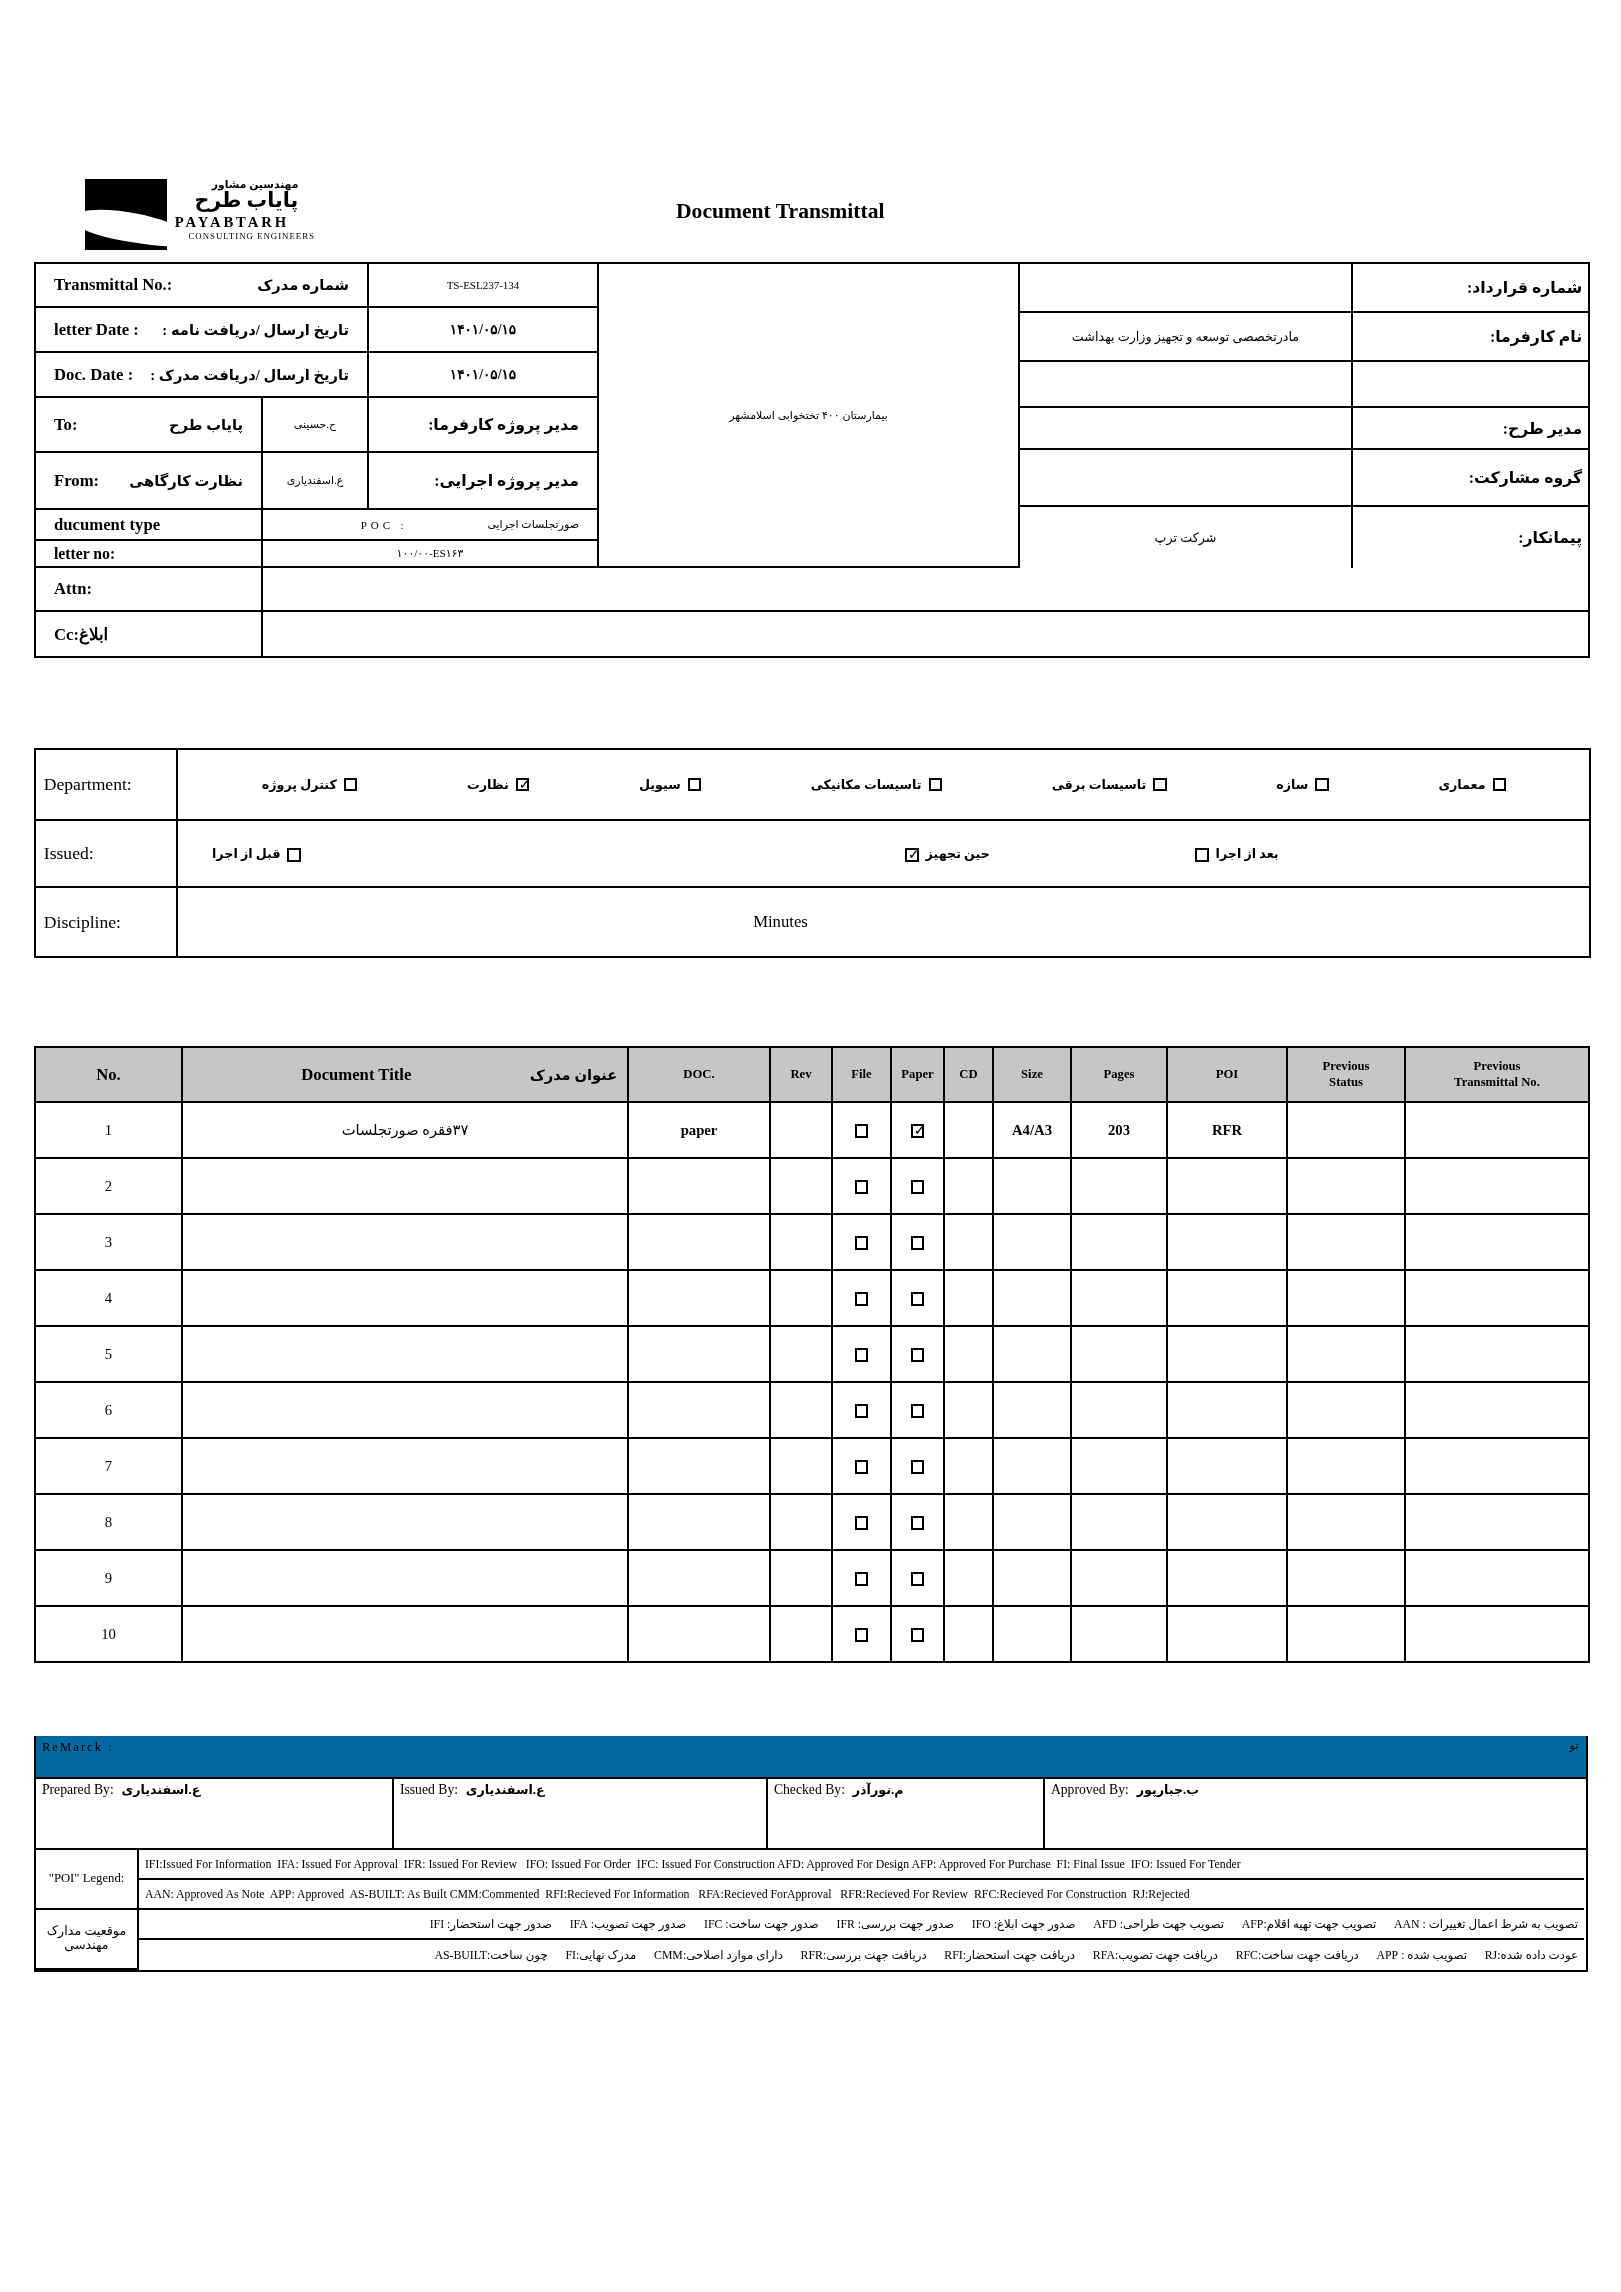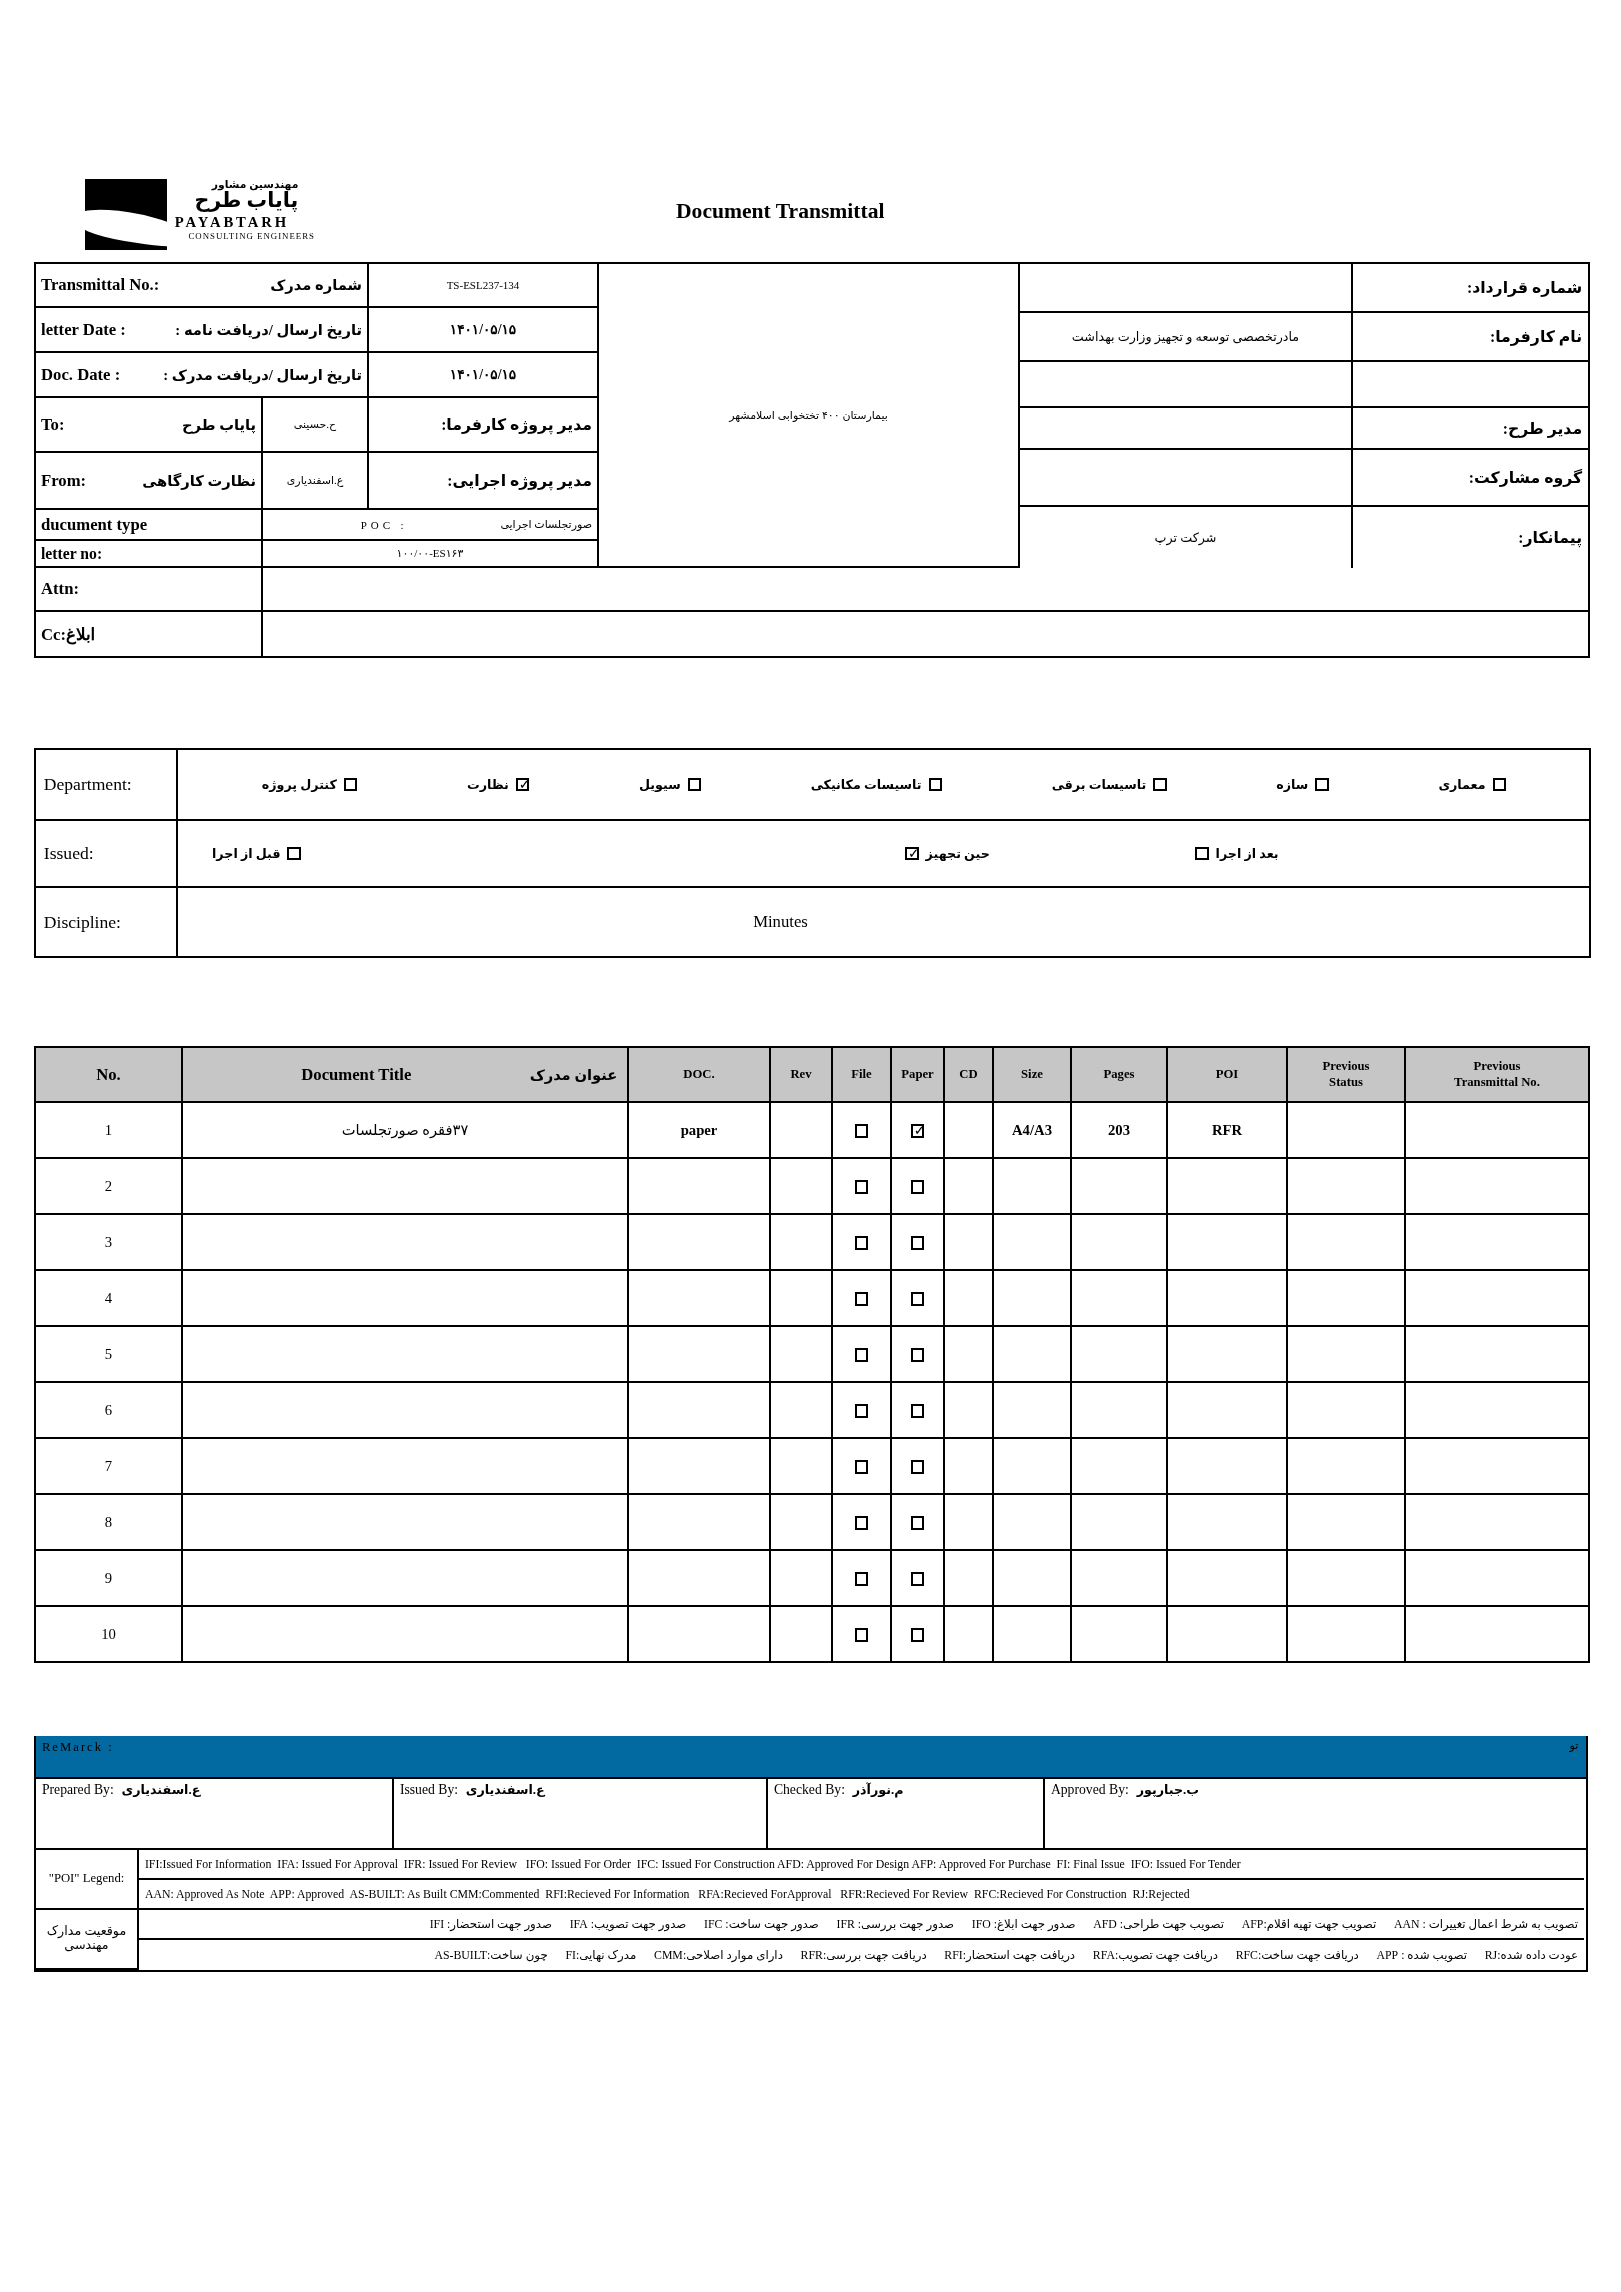--- a/index.html
+++ b/index.html
@@ -20,21 +20,21 @@
   .logo-en { font-size:14.7px; font-weight:bold; letter-spacing:2.9px; margin-top:2.9px; }
   .logo-en-sub { font-size:8.8px; letter-spacing:1px; margin-left:13.7px; margin-top:2px; }
 
   .doc-title { position:absolute; left:676px; top:199px; font-size:21.6px; font-weight:bold; }
 
   
   .hgrid { position:absolute; left:34px; top:262px; display:grid;
            grid-template-columns:227px 106px 230px 421px 333px 235px;
            grid-template-rows:44px 45px 45px 55px 57px 31px 27.4px 44px 44px;
            border:2.9px solid #000; background:#fff; }
-  .hc { border-right:2px solid #000; border-bottom:2px solid #000; display:flex; align-items:center; padding:2px 5px; overflow:hidden; }
+  .hc { border-right:2px solid #000; border-bottom:2px solid #000; display:flex; align-items:center; padding:2px 18px; overflow:hidden; }
   .hc.br0 { border-right:none; } .hc.bb0 { border-bottom:none; }
   .hc .lab-en { font-size:16.7px; font-weight:bold; }
   .hc .lab-fa { font-size:14.7px; font-weight:bold; }
   .spread { justify-content:space-between; }
   .center { justify-content:center; text-align:center; }
   .val { font-size:11px; }
   .valb { font-size:13.7px; font-weight:bold; }
   .role-cell { justify-content:flex-start; direction:rtl; font-size:15.7px; font-weight:bold; }
 
   .rgrid { display:grid; grid-template-columns:333px 235px; grid-template-rows:50px 49px 46px 42px 57px 61px; }
@@ -46,21 +46,21 @@
   
   .cgrid { position:absolute; left:34px; top:748px; display:grid;
            grid-template-columns:142px 1411px; grid-template-rows:71px 67px 68px;
            border:2.9px solid #000; background:#fff; }
   .cc { border-right:2px solid #000; border-bottom:2px solid #000; display:flex; align-items:center; padding:2px 7.8px; }
   .cc.br0 { border-right:none; } .cc.bb0 { border-bottom:none; }
   .cc .sec-label { font-size:17.6px; }
   .dept-items { justify-content:space-around; padding:0 28px 0 29px; }
   .ditem { display:flex; align-items:center; gap:6.9px; font-size:12.7px; font-weight:bold; }
   .pcell { position:relative; }
-  .pitem { position:absolute; top:50%; transform:translateY(-50%); display:flex; align-items:center; gap:6.9px; font-size:12.7px; font-weight:bold; }
+  .pitem { position:absolute; top:50%; transform:translateY(-50%); display:flex; align-items:flex-end; gap:6.9px; font-size:12.7px; font-weight:bold; }
   .disc-val { width:100%; text-align:center; font-size:16.7px; margin-right:206px; }
 
   
   .cb { display:inline-block; width:13.7px; height:13.7px; border:2px solid #000; background:#fff; position:relative; flex:none; vertical-align:middle; }
   .cb.checked::after { content:"✓"; position:absolute; left:1px; top:-3.9px; font-size:13.7px; font-weight:bold; font-family:"DejaVu Sans",sans-serif; }
 
   
   table.doc { position:absolute; left:34px; top:1046px; border-collapse:collapse; border:2.9px solid #000; table-layout:fixed; width:1554px; }
   table.doc th, table.doc td { border:2px solid #000; overflow:hidden; text-align:center; vertical-align:middle; }
   table.doc thead tr { height:55px; }

